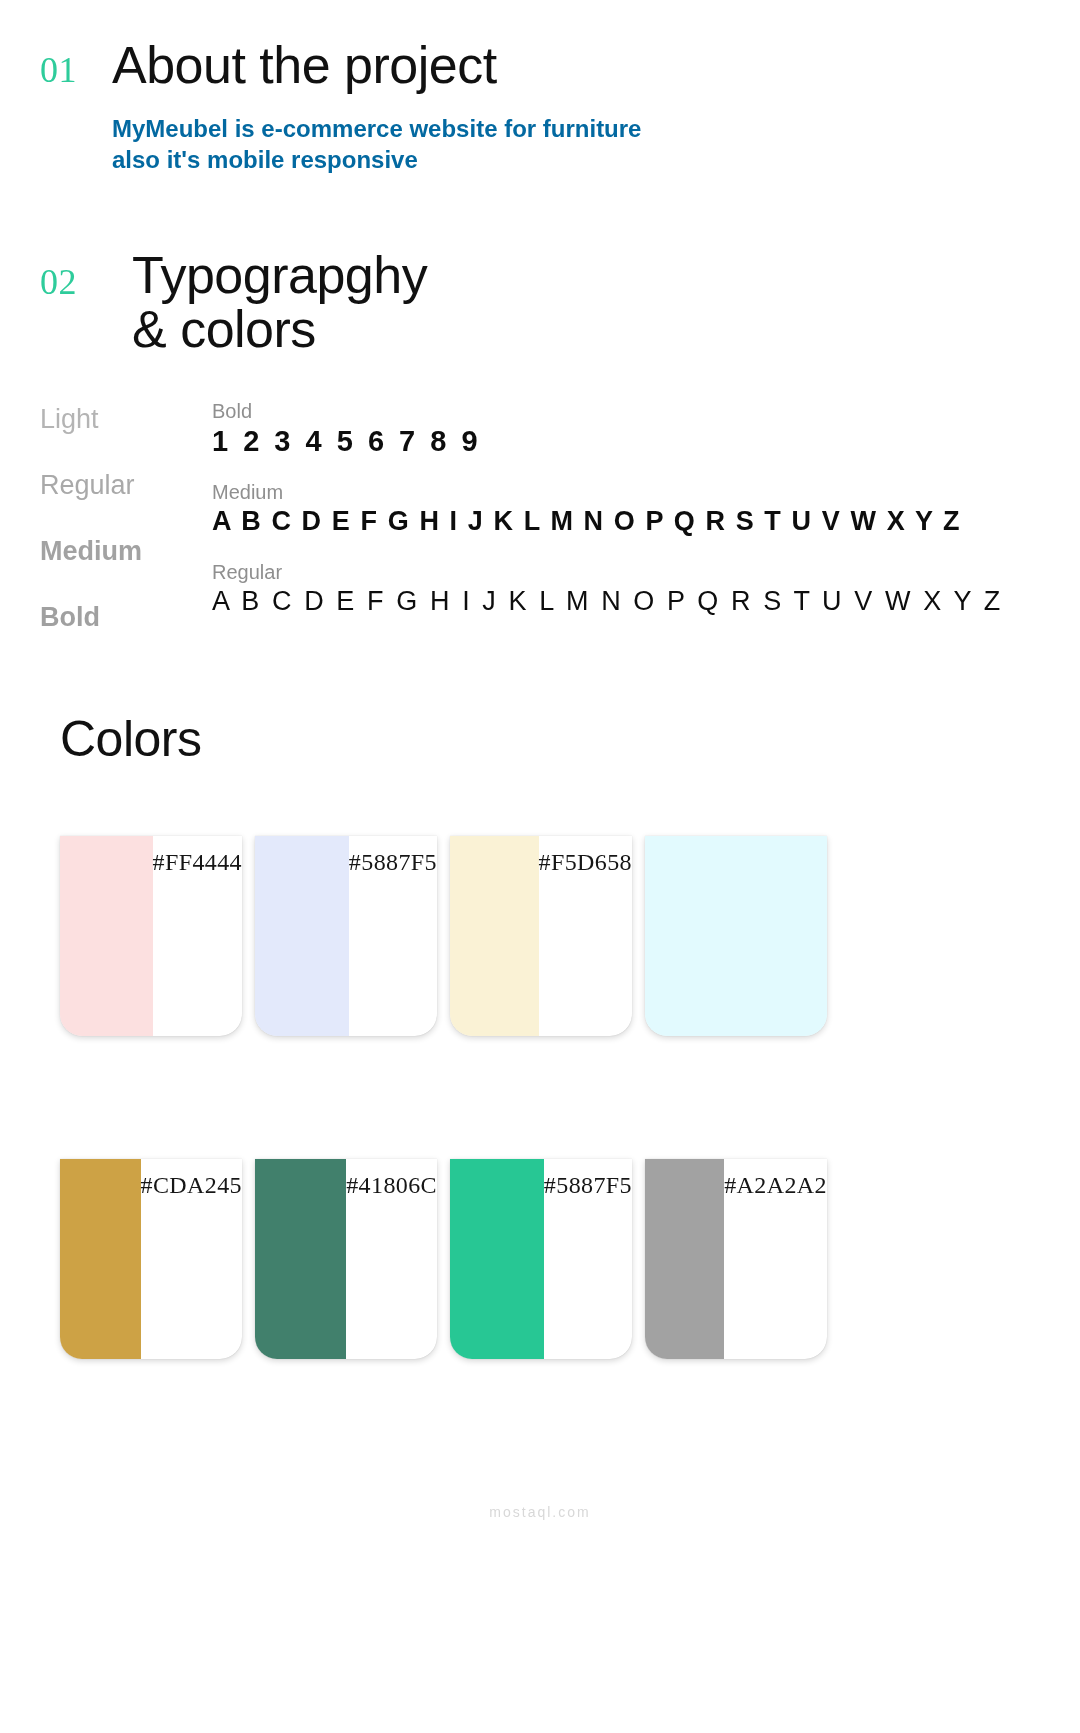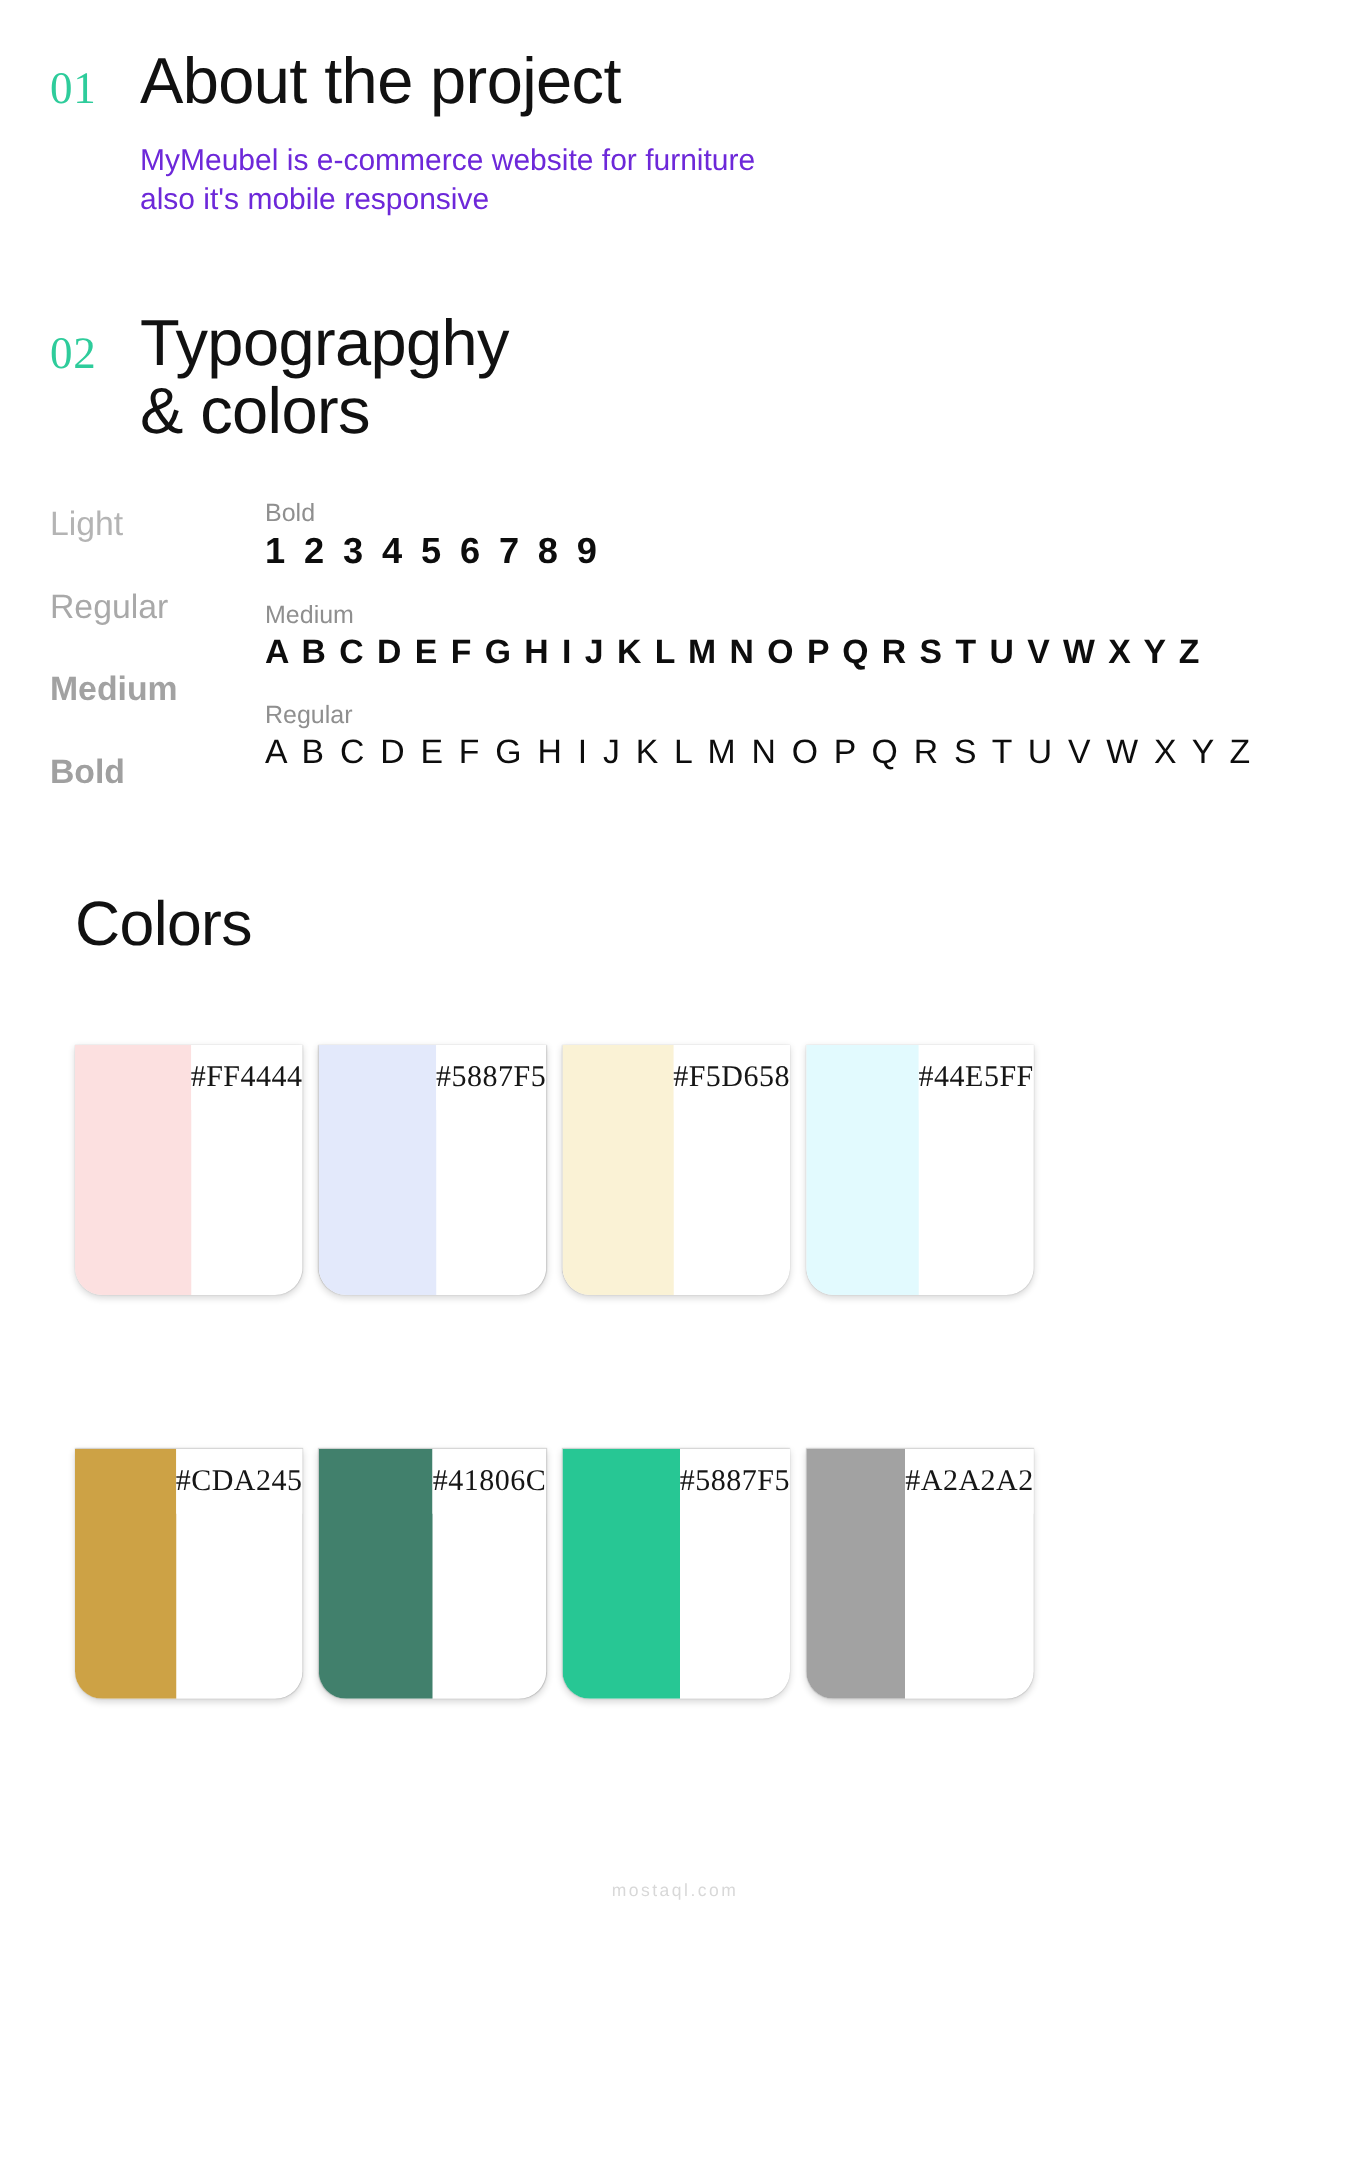--- a/index.html
+++ b/index.html
@@ -49,34 +49,34 @@
     color: #111111;
     font-size: 52px;
     font-weight: 400;
     line-height: 1.04;
     letter-spacing: -0.5px;
     margin: 0;
     white-space: pre-line;
   }
 
   .sec-desc {
-    color: #6d28d9;
+    color: #0369a1;
     font-size: 24px;
-    font-weight: 400;
+    font-weight: 700;
     line-height: 1.28;
     margin: 22px 0 0 0;
     white-space: pre-line;
   }
 
   
   #section-about { left: 40px; top: 38px; width: 960px; }
   #section-about .sec-num { padding-top: 14px; }
 
   
-  #section-typography { left: 40px; top: 248px; width: 960px; }
+  #section-typography { left: 40px; top: 248px; width: 960px; gap: 20px; }
   #section-typography .sec-num { padding-top: 16px; }
 
   
   #type-specimen {
     position: absolute;
     left: 40px;
     top: 400px;
     width: 960px;
     display: flex;
   }
@@ -261,21 +261,20 @@
     <div class="swatch-card">
       <div class="swatch-chip" style="background-color: rgb(227, 233, 251);"></div>
       <div class="swatch-label">#5887F5</div>
     </div>
     <div class="swatch-card">
       <div class="swatch-chip" style="background-color: rgb(250, 242, 213);"></div>
       <div class="swatch-label">#F5D658</div>
     </div>
     <div class="swatch-card">
       <div class="swatch-chip" style="background-color: rgb(226, 250, 254);"></div>
-      <div class="swatch-label">#44E5FF</div>
     </div>
   </div>
 
   <div class="swatch-row" id="swatch-row-2">
     <div class="swatch-card">
       <div class="swatch-chip" style="background-color: rgb(205, 162, 69);"></div>
       <div class="swatch-label">#CDA245</div>
     </div>
     <div class="swatch-card">
       <div class="swatch-chip" style="background-color: rgb(65, 128, 108);"></div>

